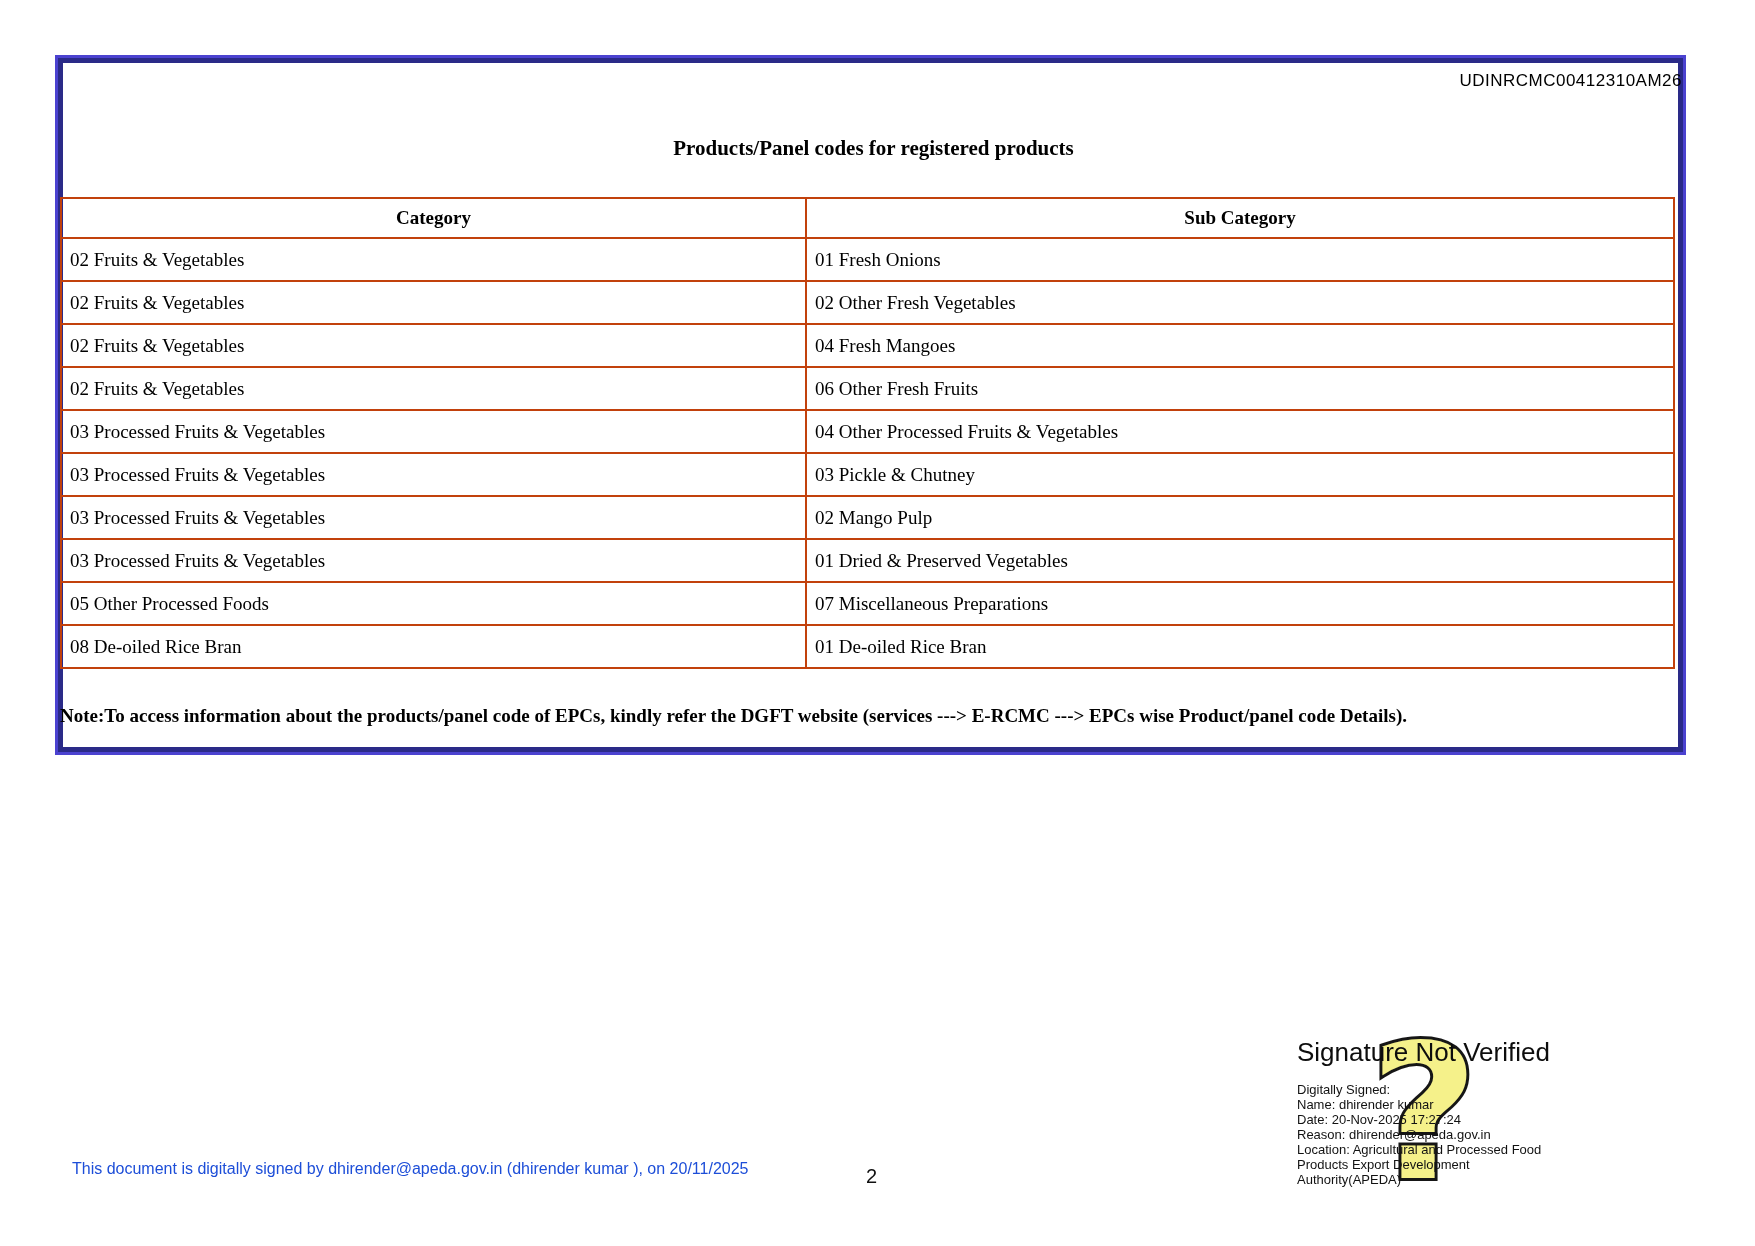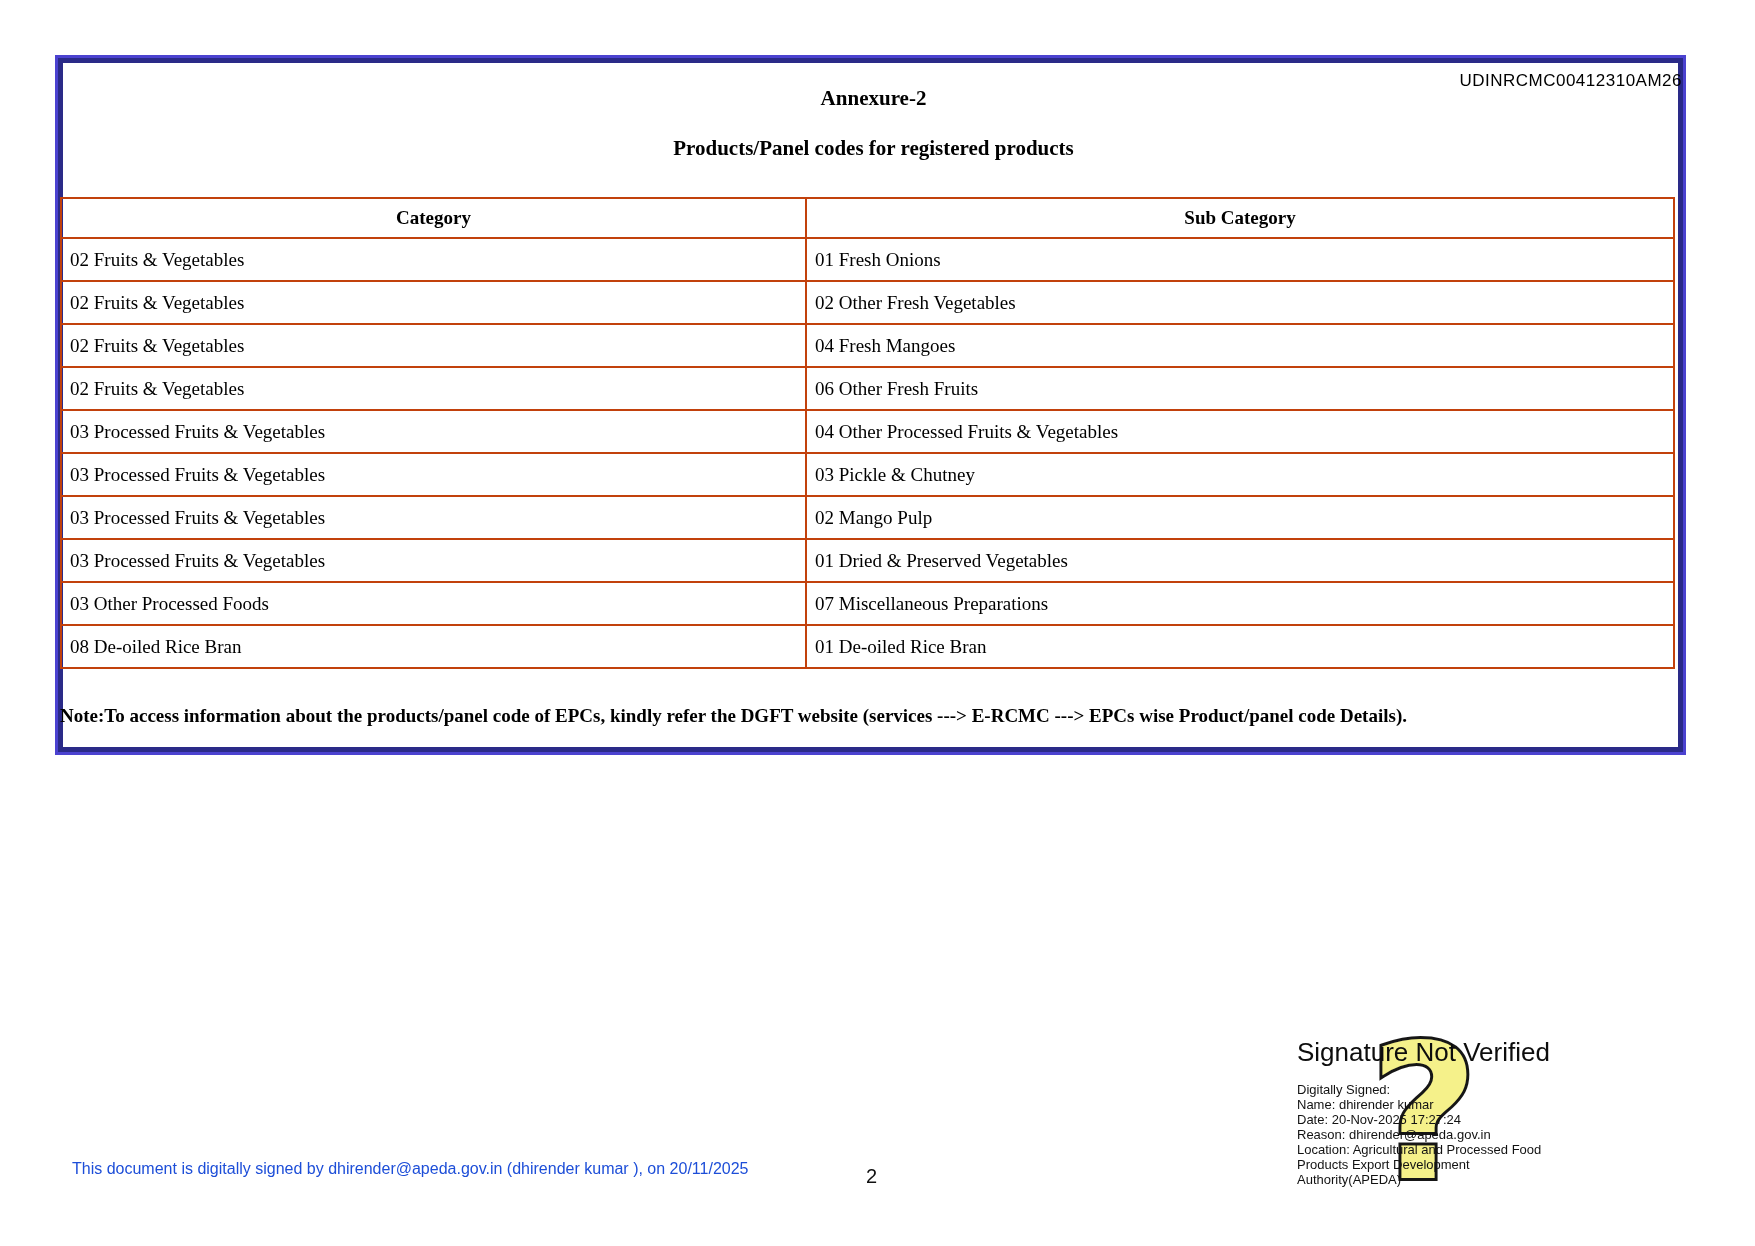--- a/index.html
+++ b/index.html
@@ -128,21 +128,20 @@
 </style>
 </head>
 <body>
 
 <div class="page">
 
   <div class="frame"></div>
 
   <div class="udin">UDINRCMC00412310AM26</div>
 
-  <div class="title1">Annexure-2</div>
 
   <div class="title2">Products/Panel codes for registered products</div>
 
   <table class="codes">
     <colgroup>
         <col class="c-cat">
         <col class="c-sub">
       </colgroup>
     <thead>
       <tr>
@@ -177,21 +176,21 @@
         </tr>
         <tr>
           <td>03 Processed Fruits &amp; Vegetables</td>
           <td>02 Mango Pulp</td>
         </tr>
         <tr>
           <td>03 Processed Fruits &amp; Vegetables</td>
           <td>01 Dried &amp; Preserved Vegetables</td>
         </tr>
         <tr>
-          <td>03 Other Processed Foods</td>
+          <td>05 Other Processed Foods</td>
           <td>07 Miscellaneous Preparations</td>
         </tr>
         <tr>
           <td>08 De-oiled Rice Bran</td>
           <td>01 De-oiled Rice Bran</td>
         </tr>
       </tbody>
   </table>
 
   <div class="note">Note:To access information about the products/panel code of EPCs, kindly refer the DGFT website (services ---&gt; E-RCMC ---&gt; EPCs wise Product/panel code Details).</div>

